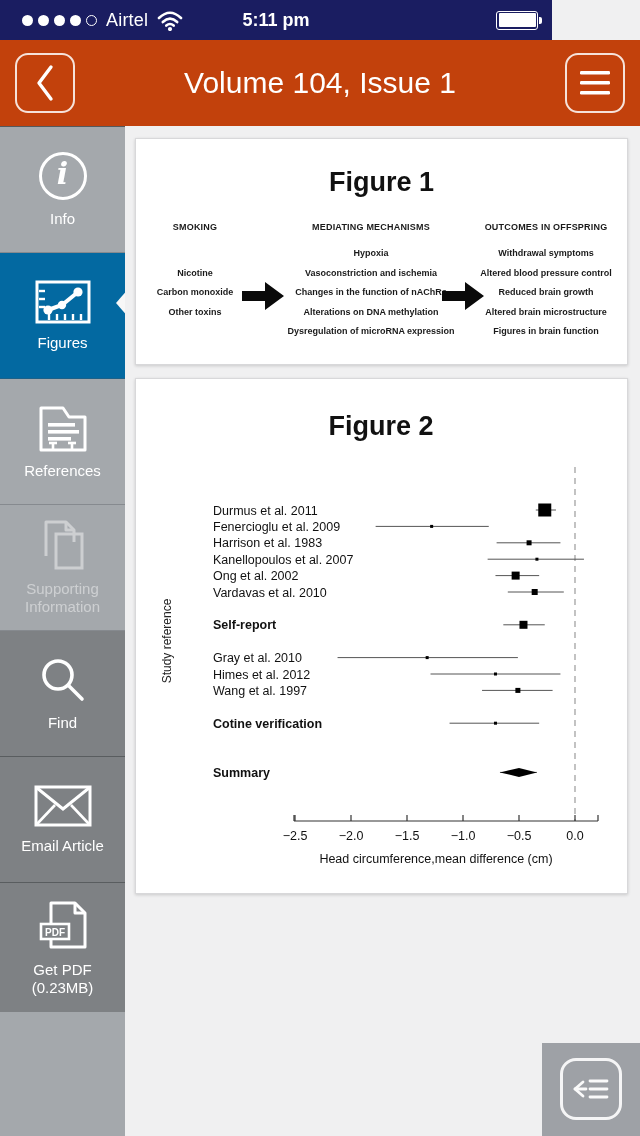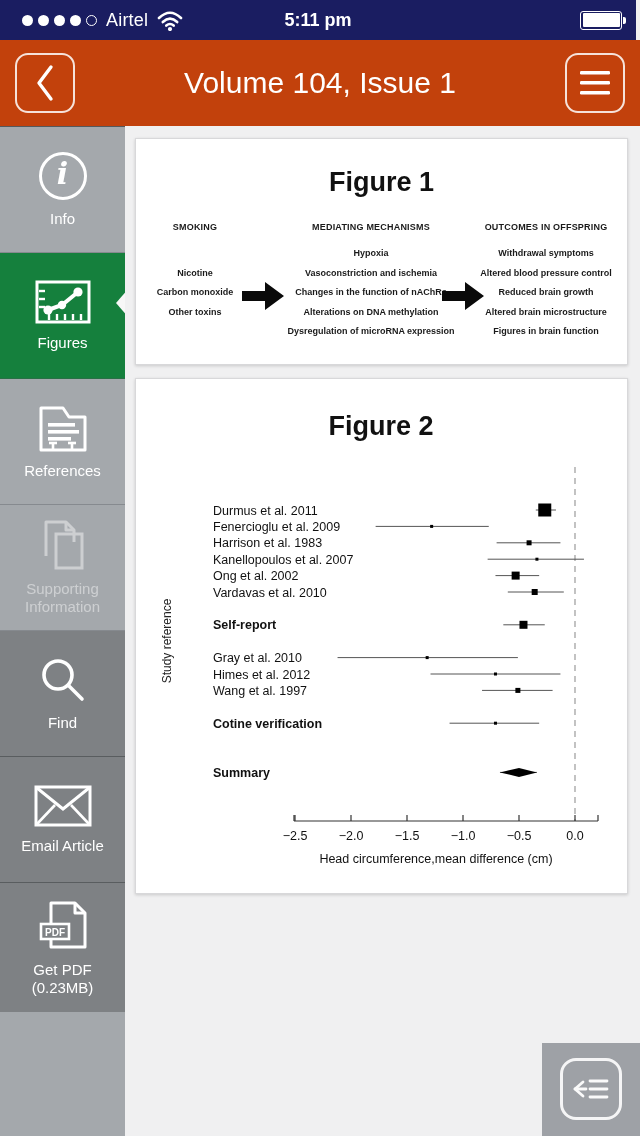--- a/index.html
+++ b/index.html
@@ -1,20 +1,20 @@
 <!DOCTYPE html>
 <html><head>
 <meta charset="utf-8">
 <style>
   html,body{margin:0;padding:0;}
   body{font-family:"Liberation Sans","DejaVu Sans",sans-serif;background:#222;}
   .screen{position:relative;width:640px;height:1136px;margin:0 auto;overflow:hidden;background:#f0f0f1;}
 
   
-  .status-bar{position:absolute;top:0;left:0;width:636px;height:40px;background:#1a1d61;color:#fff;}
+  .status-bar{position:absolute;top:0;left:0;width:552px;height:40px;background:#1a1d61;color:#fff;}
   .sb-left{position:absolute;left:22px;top:0;height:40px;display:flex;align-items:center;gap:9px;}
   .signal-dots{display:flex;gap:5px;align-items:center;}
   .dot{width:11px;height:11px;border-radius:50%;background:#fff;}
   .dot.empty{background:transparent;border:1.5px solid #fff;box-sizing:border-box;}
   .carrier{font-size:18px;letter-spacing:.2px;}
   .sb-time{position:absolute;left:50%;top:0;transform:translateX(-50%);height:40px;display:flex;align-items:center;font-size:18px;font-weight:700;}
   .sb-right{position:absolute;right:14px;top:0;height:40px;display:flex;align-items:center;}
   .battery{position:relative;width:42px;height:19px;border:1.5px solid #fff;border-radius:3px;box-sizing:border-box;}
   .battery .fill{position:absolute;left:1.5px;top:1.5px;bottom:1.5px;right:1.5px;background:#fff;border-radius:1px;}
   .battery .cap{position:absolute;right:-5px;top:5px;width:3px;height:7px;background:#fff;border-radius:0 2px 2px 0;}
@@ -26,21 +26,21 @@
   .nav-btn.menu{right:15px;}
   .nav-title{position:absolute;left:90px;right:90px;top:0;height:86px;display:flex;align-items:center;justify-content:center;font-size:30px;font-weight:500;white-space:nowrap;}
 
   
   .main{position:absolute;top:126px;left:0;width:640px;height:1010px;}
 
   
   .sidebar{position:absolute;left:0;top:0;width:125px;height:1010px;background:#a4a8ac;border-top:1px solid #55585a;box-sizing:border-box;}
   .side-item{height:126px;box-sizing:border-box;background:#a4a8ac;color:#fff;display:flex;flex-direction:column;align-items:center;justify-content:center;gap:10px;border-bottom:1px solid rgba(80,84,88,.35);position:relative;cursor:pointer;}
   .side-item.dark{background:#7e8184;border-bottom-color:rgba(45,48,50,.45);}
-  .side-item.selected{background:#15803d;}
+  .side-item.selected{background:#0369a1;}
   .side-item:last-child{border-bottom:none;height:129px;}
   .side-label{font-size:15px;font-weight:500;text-align:center;line-height:1.15;padding:0 3px;}
   .side-item.disabled .side-icon,.side-item.disabled .side-label{opacity:.45;}
   .notch{position:absolute;right:-4px;top:50%;margin-top:-28px;width:0;height:0;border-top:15px solid transparent;border-bottom:15px solid transparent;border-right:13px solid #f7f7f7;}
   .info-circle{width:48px;height:48px;border:3px solid #fff;border-radius:50%;display:flex;align-items:center;justify-content:center;box-sizing:border-box;}
   .info-circle span{font-family:"DejaVu Serif","Liberation Serif",serif;font-style:italic;font-weight:700;font-size:30px;line-height:1;transform:translateY(-2px);}
 
   
   .content{position:absolute;left:125px;top:0;width:515px;height:1010px;background:#f0f0f1;overflow:hidden;}
   .card{margin-left:10px;margin-right:12px;background:#fff;border:1px solid #d8d8da;box-shadow:0 1px 3px rgba(0,0,0,.16);box-sizing:border-box;}

